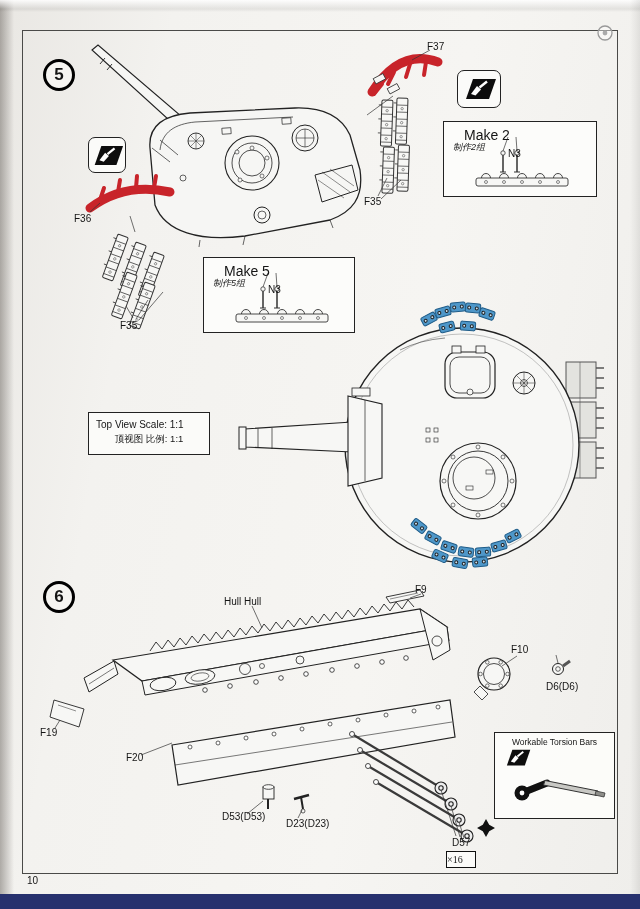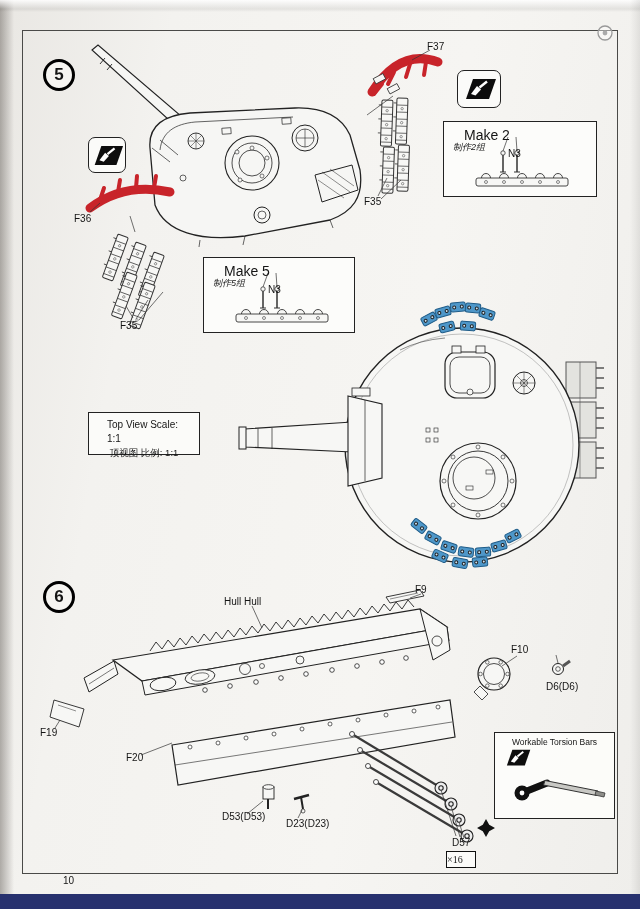--- a/index.html
+++ b/index.html
@@ -8,33 +8,33 @@
   .page{position:absolute;left:0;top:0;width:640px;height:909px;
         background:linear-gradient(100deg,#e9e7e3 0%,#f3f2ef 22%,#f6f5f2 60%,#efeeeb 100%);overflow:hidden;}
   .edge-shadow-left{position:absolute;left:0;top:0;bottom:15px;width:14px;
         background:linear-gradient(90deg,rgba(70,64,58,.40),rgba(70,64,58,0));pointer-events:none;}
   .edge-shadow-top{position:absolute;left:0;top:0;right:0;height:12px;
         background:linear-gradient(180deg,rgba(255,255,255,.85),rgba(0,0,0,.07) 75%,rgba(0,0,0,0));pointer-events:none;}
   .edge-shadow-right{position:absolute;right:0;top:0;bottom:15px;width:10px;
         background:linear-gradient(270deg,rgba(0,0,0,.08),rgba(0,0,0,0));pointer-events:none;}
   .frame{position:absolute;left:22px;top:30px;width:594px;height:842px;border:1px solid #4a4a48;}
   .footer-bar{position:absolute;left:0;right:0;bottom:0;height:15px;background:#27316e;}
-  .page-num{position:absolute;left:27px;top:875px;font-size:10px;margin-left:36px;}
+  .page-num{position:absolute;left:27px;top:875px;font-size:10px;}
   .step-circle{position:absolute;width:26px;height:26px;border:3px solid #000;border-radius:50%;
         display:flex;align-items:center;justify-content:center;font-weight:bold;font-size:17px;
         background:#f6f5f2;}
   .lbl{position:absolute;font-size:10px;white-space:nowrap;}
   .art{position:absolute;left:0;top:0;width:640px;height:909px;}
   .make-box{position:absolute;border:1px solid #222;background:rgba(252,252,250,.96);}
   .mk-en{position:absolute;left:9px;top:5px;font-size:14px;margin-left:11px;}
   .mk-cn{position:absolute;left:9px;top:19px;font-size:9px;font-style:italic;}
   .mk-part{position:absolute;left:64px;top:5px;font-size:10px;margin-top:21px;}
   .mk-art{position:absolute;left:0;top:0;width:100%;height:100%;}
-  .scale-box{position:absolute;left:88px;top:412px;width:112px;height:43px;border:1px solid #222;
-        background:#fbfbf9;box-sizing:border-box;padding:5px 18px;}
+  .scale-box{position:absolute;left:88px;top:412px;width:122px;height:43px;border:1px solid #222;
+        background:#fbfbf9;box-sizing:border-box;padding:5px 7px;}
   .scale-line1{font-size:10px;line-height:1.4;}
   .scale-line2{font-size:9.5px;line-height:1.4;text-align:center;}
   .torsion-box{position:absolute;left:494px;top:732px;width:119px;height:85px;border:1px solid #222;
         background:rgba(252,252,250,.95);}
   .tb-title{position:absolute;top:4px;left:0;width:100%;text-align:center;font-size:8.5px;}
   .tb-art{position:absolute;left:0;top:0;width:100%;height:100%;}
   .brush-box{position:absolute;border:1.5px solid #222;border-radius:7px;background:#fbfbf9;
         display:flex;align-items:center;justify-content:center;box-sizing:border-box;}
   .qty-box{position:absolute;left:446px;top:851px;width:30px;height:17px;border:1.5px solid #111;
         background:#fbfbf9;display:flex;align-items:center;font-size:10px;box-sizing:border-box;font-family:Liberation Serif, serif;}

